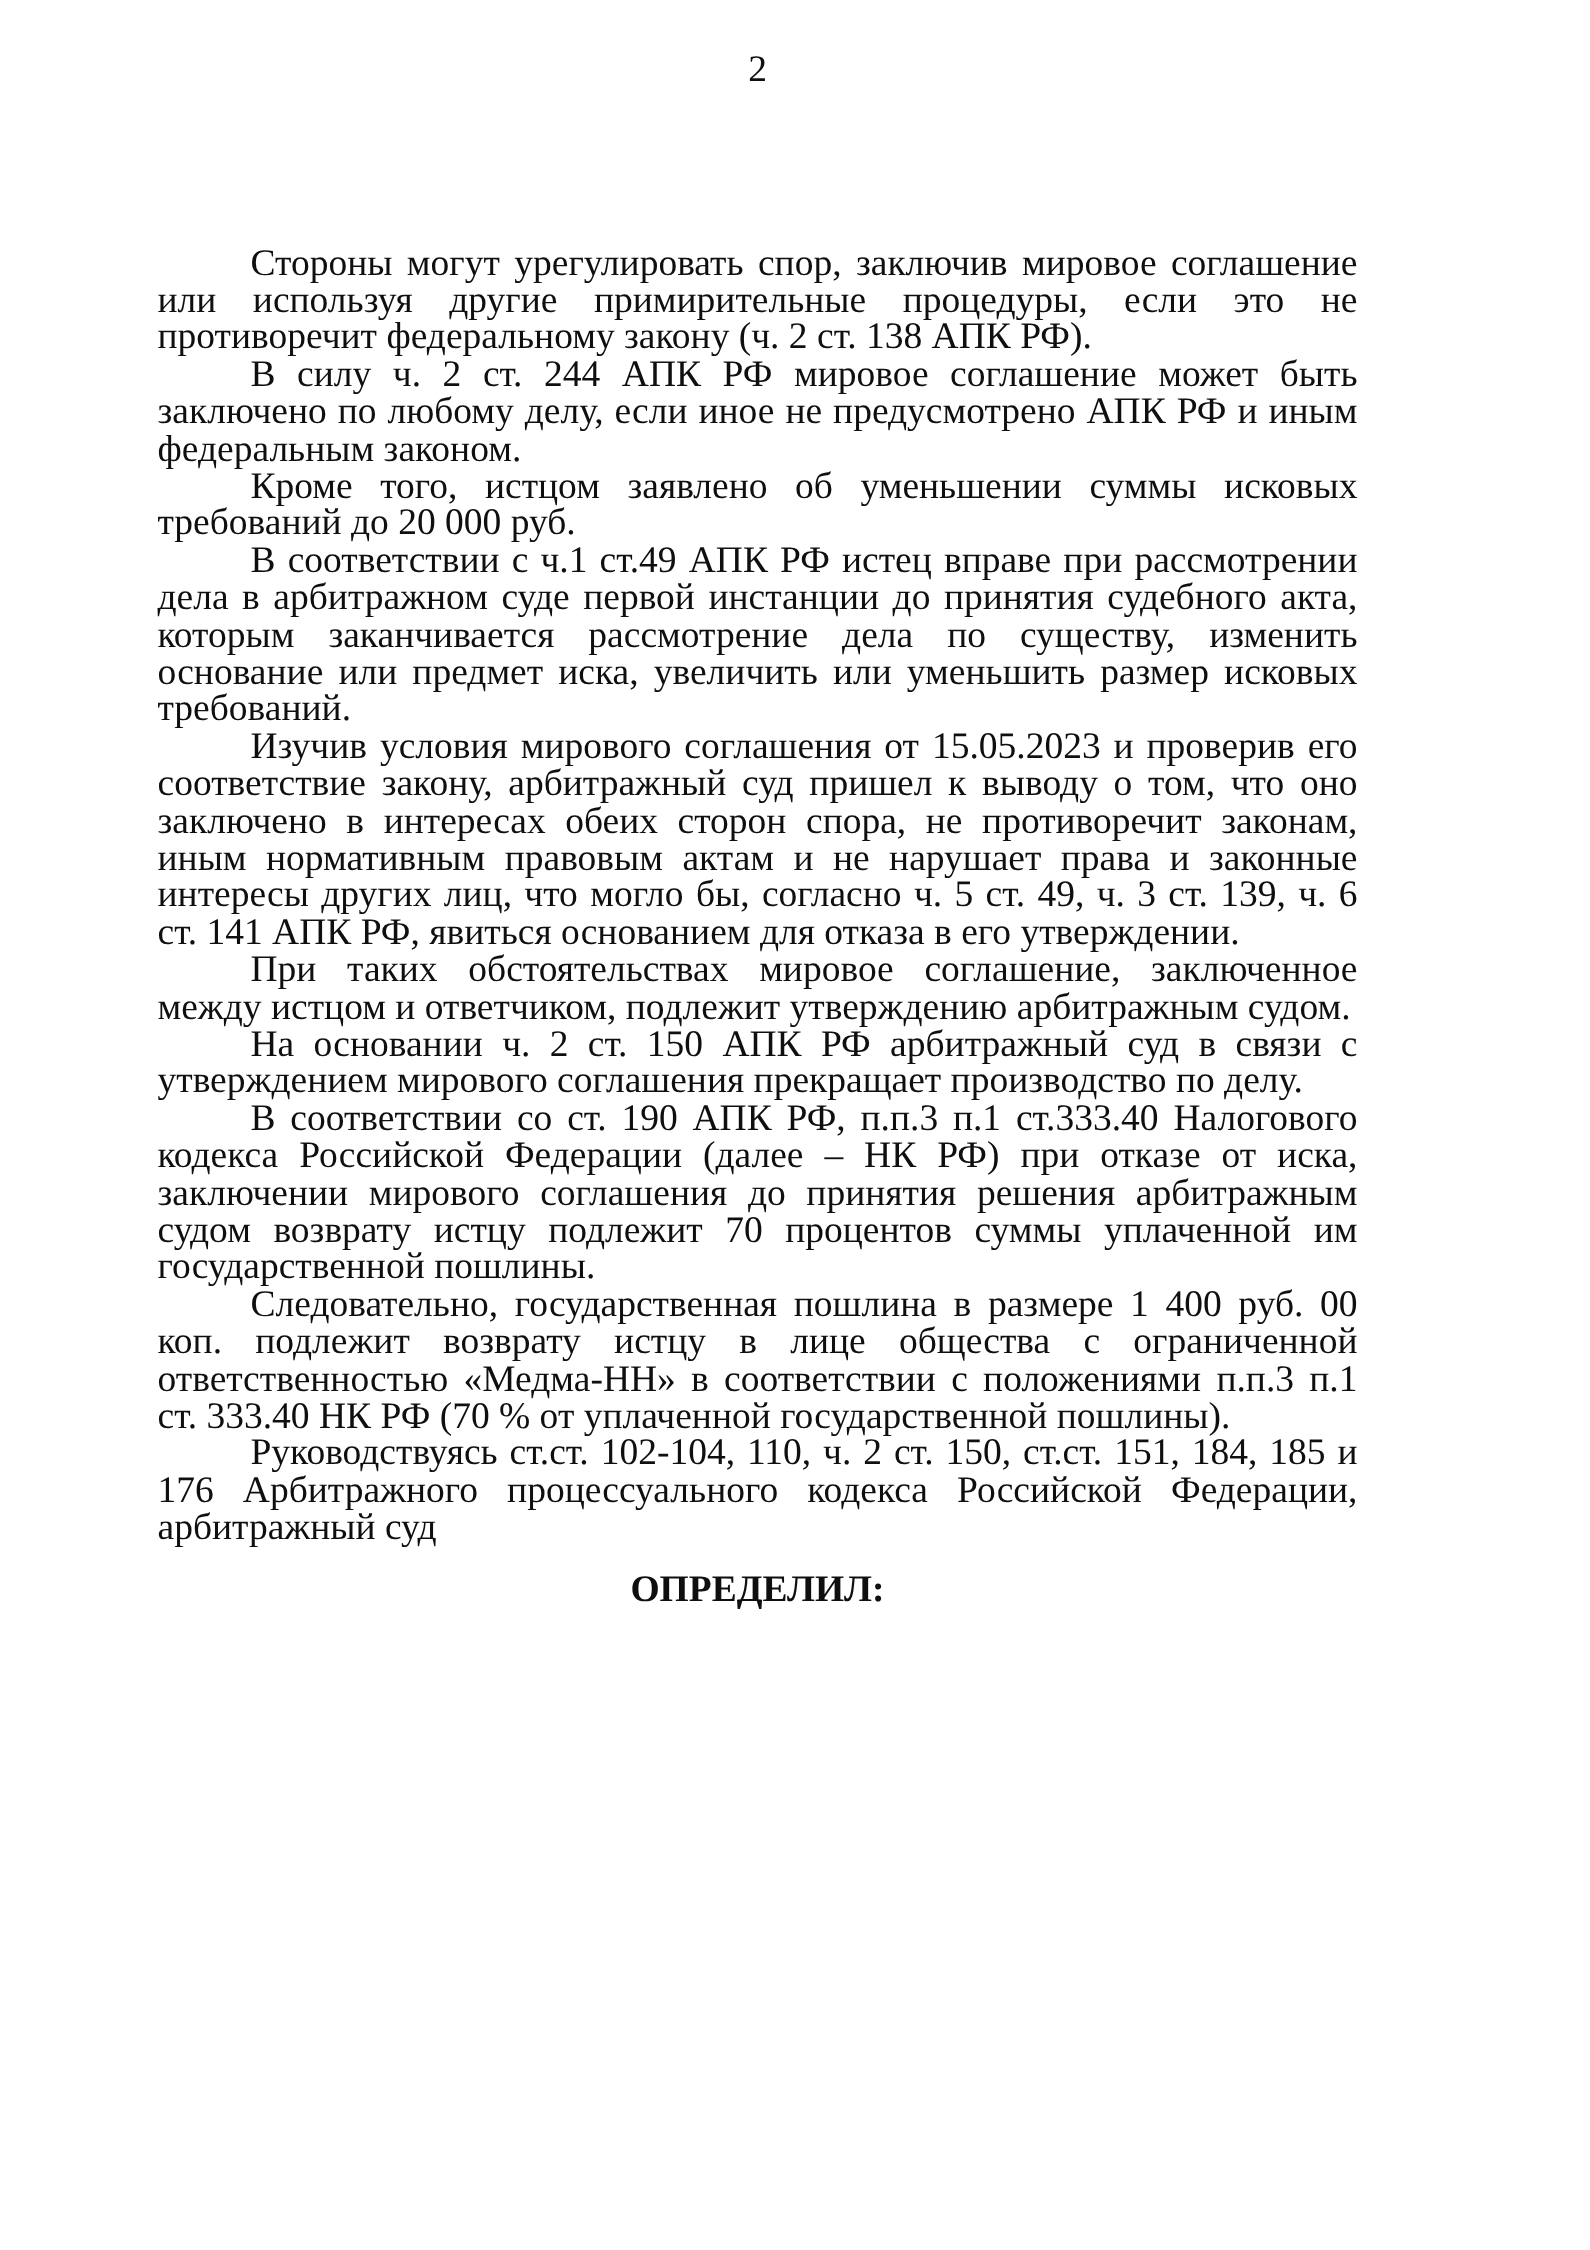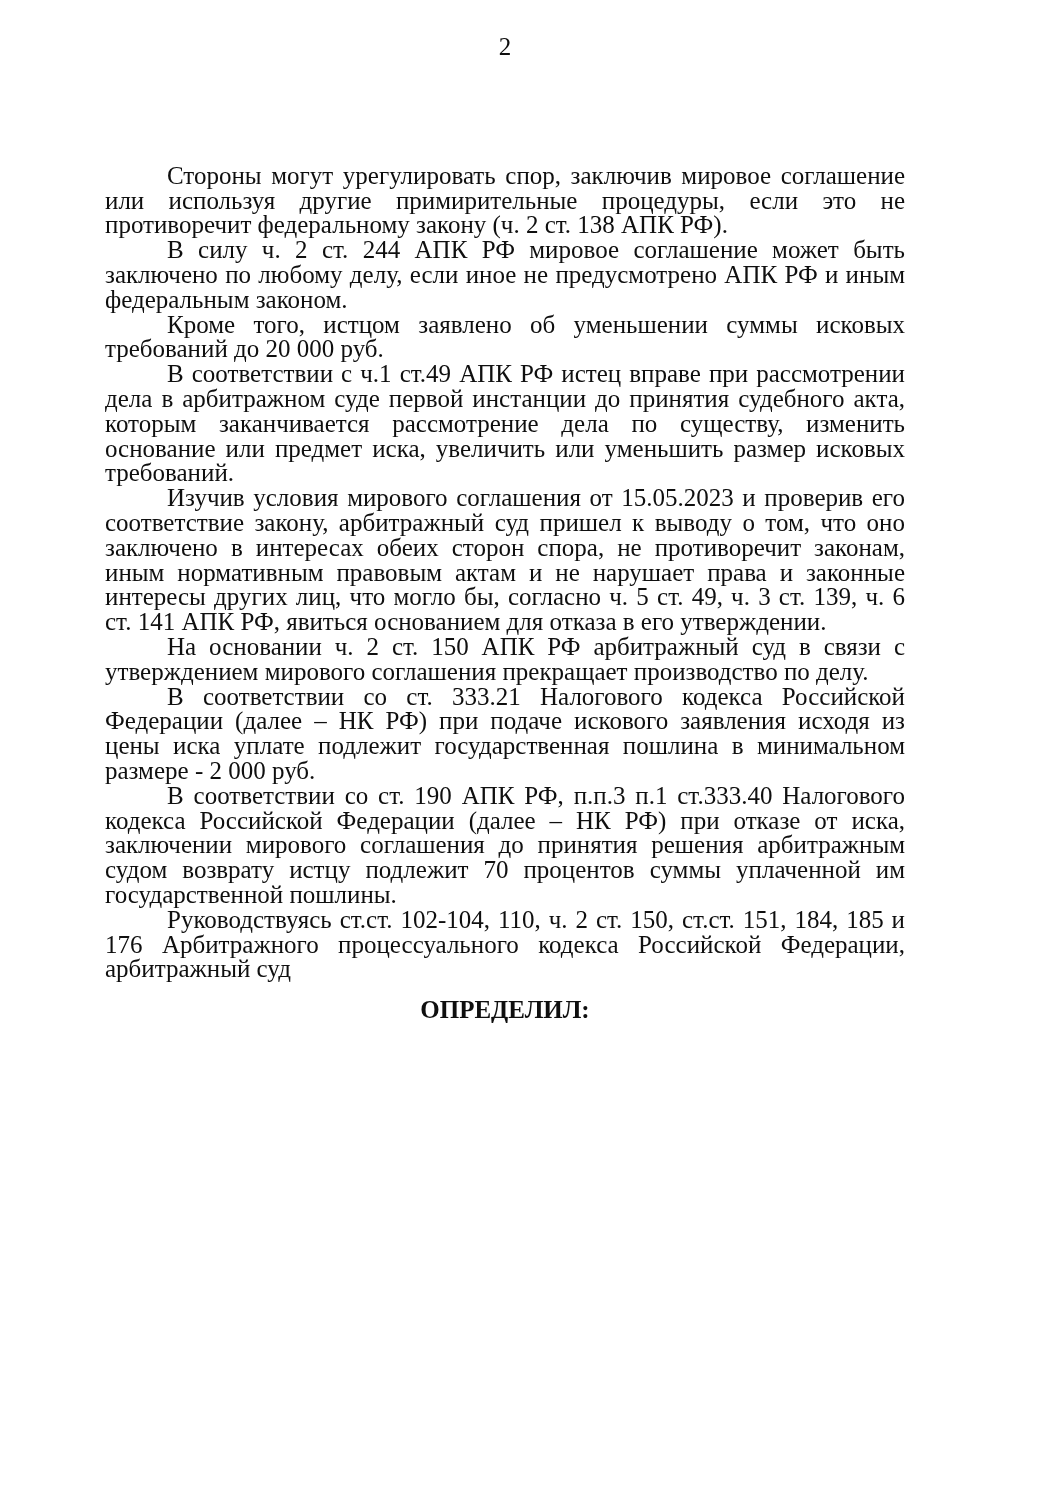--- a/index.html
+++ b/index.html
@@ -43,21 +43,22 @@
 
 <div class="page">
   <div class="page-number">2</div>
 
   <div class="doc-body">
     <p class="para">Стороны могут урегулировать спор, заключив мировое соглашение или используя другие примирительные процедуры, если это не противоречит федеральному закону (ч. 2 ст. 138 АПК РФ).</p>
     <p class="para">В силу ч. 2 ст. 244 АПК РФ мировое соглашение может быть заключено по любому делу, если иное не предусмотрено АПК РФ и иным федеральным законом.</p>
     <p class="para">Кроме того, истцом заявлено об уменьшении суммы исковых требований до 20 000 руб.</p>
     <p class="para">В соответствии с ч.1 ст.49 АПК РФ истец вправе при рассмотрении дела в арбитражном суде первой инстанции до принятия судебного акта, которым заканчивается рассмотрение дела по существу, изменить основание или предмет иска, увеличить или уменьшить размер исковых требований.</p>
     <p class="para">Изучив условия мирового соглашения от 15.05.2023 и проверив его соответствие закону, арбитражный суд пришел к выводу о том, что оно заключено в интересах обеих сторон спора, не противоречит законам, иным нормативным правовым актам и не нарушает права и законные интересы других лиц, что могло бы, согласно ч. 5 ст. 49, ч. 3 ст. 139, ч. 6 ст. 141 АПК РФ, явиться основанием для отказа в его утверждении.</p>
+    <p class="para">При таких обстоятельствах мировое соглашение, заключенное между истцом и ответчиком, подлежит утверждению арбитражным судом.</p>
     <p class="para">На основании ч. 2 ст. 150 АПК РФ арбитражный суд в связи с утверждением мирового соглашения прекращает производство по делу.</p>
-    <p class="para">В соответствии со ст. 333.21 Налогового кодекса Российской Федерации (далее – НК РФ) при подаче искового заявления исходя из цены иска уплате подлежит государственная пошлина в минимальном размере - 2 000 руб.</p>
     <p class="para">В соответствии со ст. 190 АПК РФ, п.п.3 п.1 ст.333.40 Налогового кодекса Российской Федерации (далее – НК РФ) при отказе от иска, заключении мирового соглашения до принятия решения арбитражным судом возврату истцу подлежит 70 процентов суммы уплаченной им государственной пошлины.</p>
+    <p class="para">Следовательно, государственная пошлина в размере 1 400 руб. 00 коп. подлежит возврату истцу в лице общества с ограниченной ответственностью «Медма-НН» в соответствии с положениями п.п.3 п.1 ст. 333.40 НК РФ (70 % от уплаченной государственной пошлины).</p>
     <p class="para">Руководствуясь ст.ст. 102-104, 110, ч. 2 ст. 150, ст.ст. 151, 184, 185 и 176 Арбитражного процессуального кодекса Российской Федерации, арбитражный суд</p>
 
     <p class="para ruling-heading">ОПРЕДЕЛИЛ:</p>
 
   </div>
 </div>
 
 </body></html>

